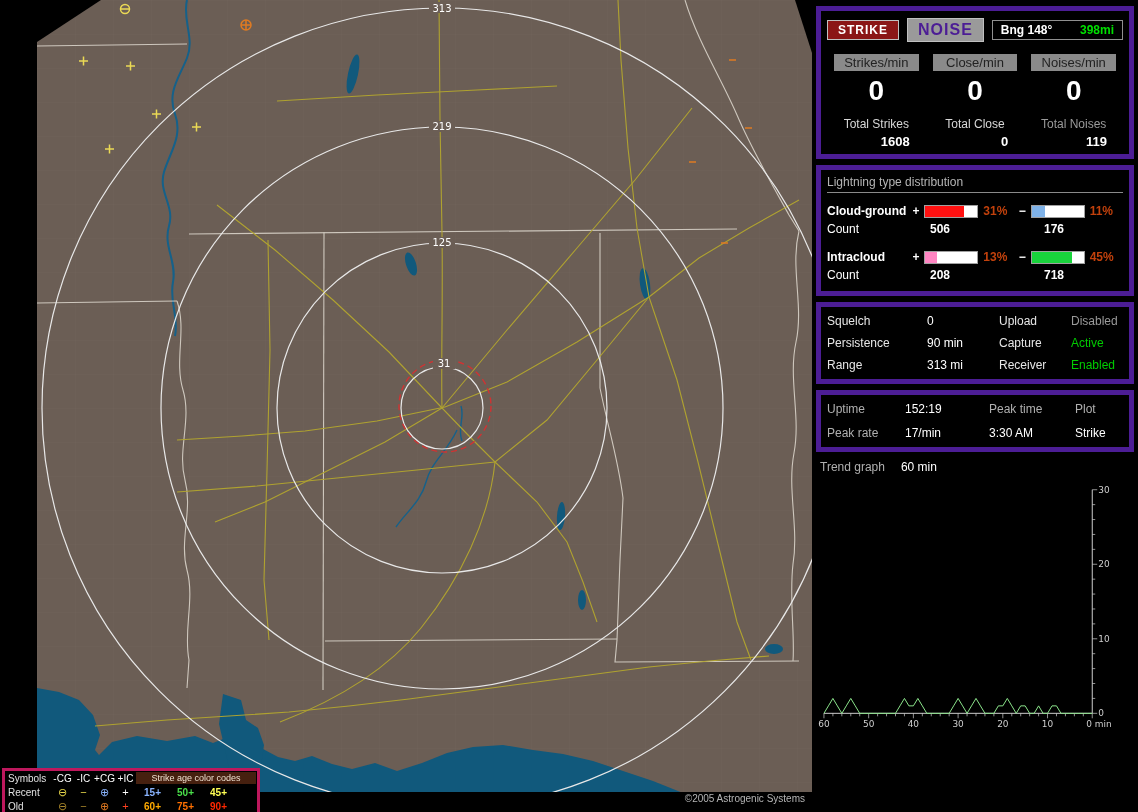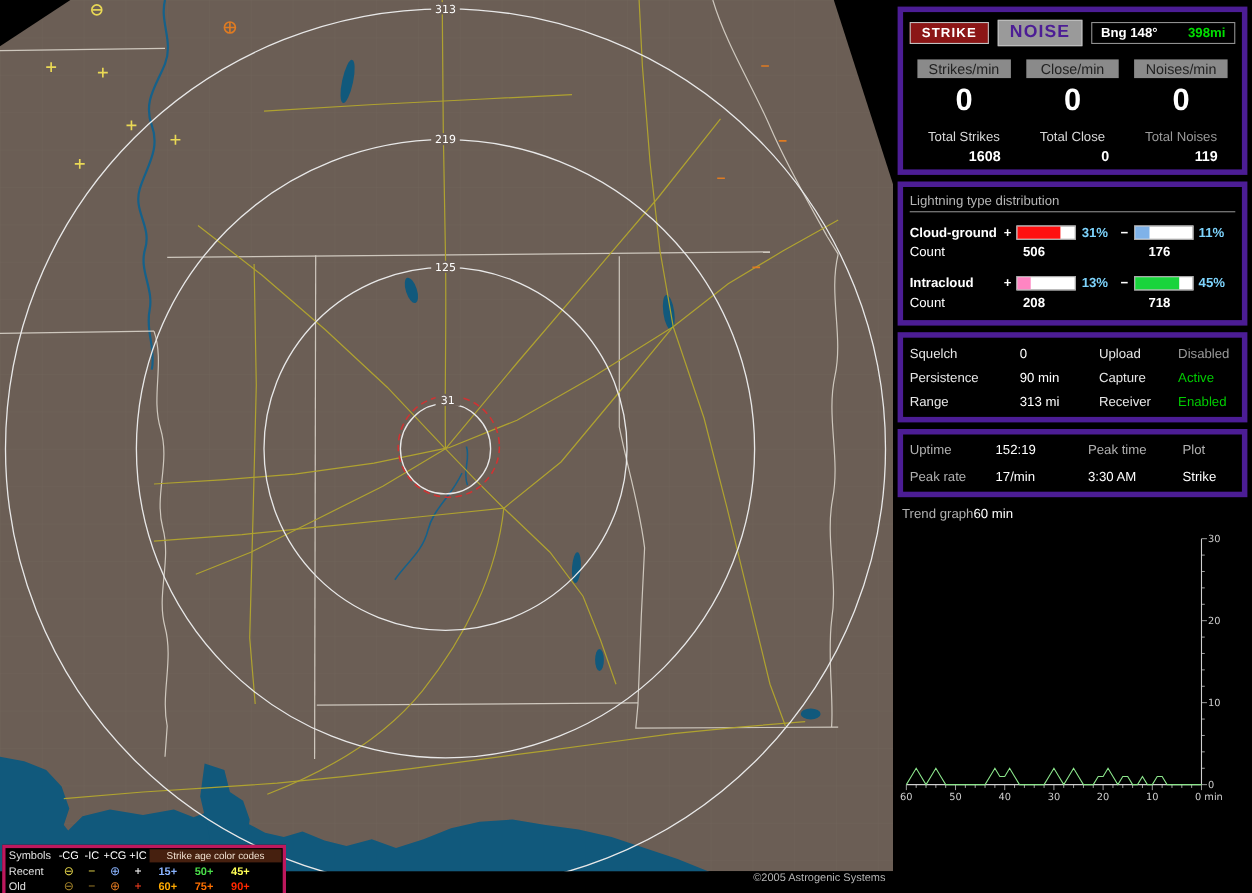--- a/index.html
+++ b/index.html
@@ -1,20 +1,20 @@
 <!DOCTYPE html>
 <html><head>
 <meta charset="utf-8">
 <style>
   html,body{margin:0;padding:0;background:#000;}
   body{width:1138px;height:812px;position:relative;overflow:hidden;
        font-family:"Liberation Sans",sans-serif;}
 
   
-  .map-wrap{position:absolute;left:0;top:0;width:812px;height:812px;}
+  .map-wrap{position:absolute;left:0;top:0;width:812px;height:812px;padding-left:37px;}
   #map{display:block;background:#000;}
   svg text{font-family:"DejaVu Sans",sans-serif;}
 
   .copyright{position:absolute;left:600px;top:793px;width:205px;text-align:right;
              font-size:10px;color:#b5b5b5;}
   .mini-sq{position:absolute;width:9px;height:9px;top:799px;}
   .sq1{left:2px;background:#0a4a6a;}
   .sq2{left:28px;background:#0e7d7d;}
 
   
@@ -52,38 +52,38 @@
   .total-value{font-size:13px;font-weight:bold;color:#fff;text-align:right;
                padding-right:16px;margin-top:3px;}
 
   .dist-title{color:#b5b5b5;padding-bottom:3px;border-bottom:1px solid #8a8a8a;margin-bottom:9px;}
   .dist-row{display:flex;align-items:center;height:18px;margin-bottom:2px;}
   .dist-name{width:90px;font-weight:bold;color:#fff;}
   .sign{width:12px;color:#fff;font-weight:bold;text-align:center;}
   .bar{width:56px;height:11px;background:#fff;border:1px solid #a0a0a0;margin:0 3px;
        position:relative;display:inline-block;}
   .bar-fill{position:absolute;left:0;top:0;bottom:0;}
-  .pct{width:36px;font-weight:bold;color:#7dd3fc;padding-left:2px;}
+  .pct{width:36px;font-weight:bold;color:#c2410c;padding-left:2px;}
   .count-row{display:flex;height:16px;margin-bottom:10px;}
   .count-label{width:103px;color:#fff;}
   .count-val{width:114px;font-weight:bold;color:#fff;}
   .count-val2{font-weight:bold;color:#fff;}
 
   .dt-section{padding:4px 6px;}
   .dt{color:#00ee00;font-weight:bold;font-size:15px;}
 
   .set-grid{display:grid;grid-template-columns:100px 72px 72px auto;row-gap:8px;padding:2px 0;}
   .slab{color:#e6e6e6;}
   .sval{color:#fff;}
 
   .stat-grid{display:grid;grid-template-columns:78px 84px 86px auto;row-gap:10px;padding:2px 0;}
   .lab{color:#b0b0b0;}
   .val{color:#fff;}
 
-  .trend-row{display:flex;margin:8px 0 2px 4px;}
+  .trend-row{display:flex;gap:16px;margin:8px 0 2px 4px;}
   #trend{display:block;}
 </style>
 </head>
 <body>
 
 <div class="map-wrap">
   <svg id="map" width="812" height="792" viewBox="0 0 812 792">
     <defs>
       <pattern id="counties" width="38" height="34" patternUnits="userSpaceOnUse">
         <path d="M38,0 H0 V34" fill="none" stroke="#8d8075" stroke-width="0.6"></path>

